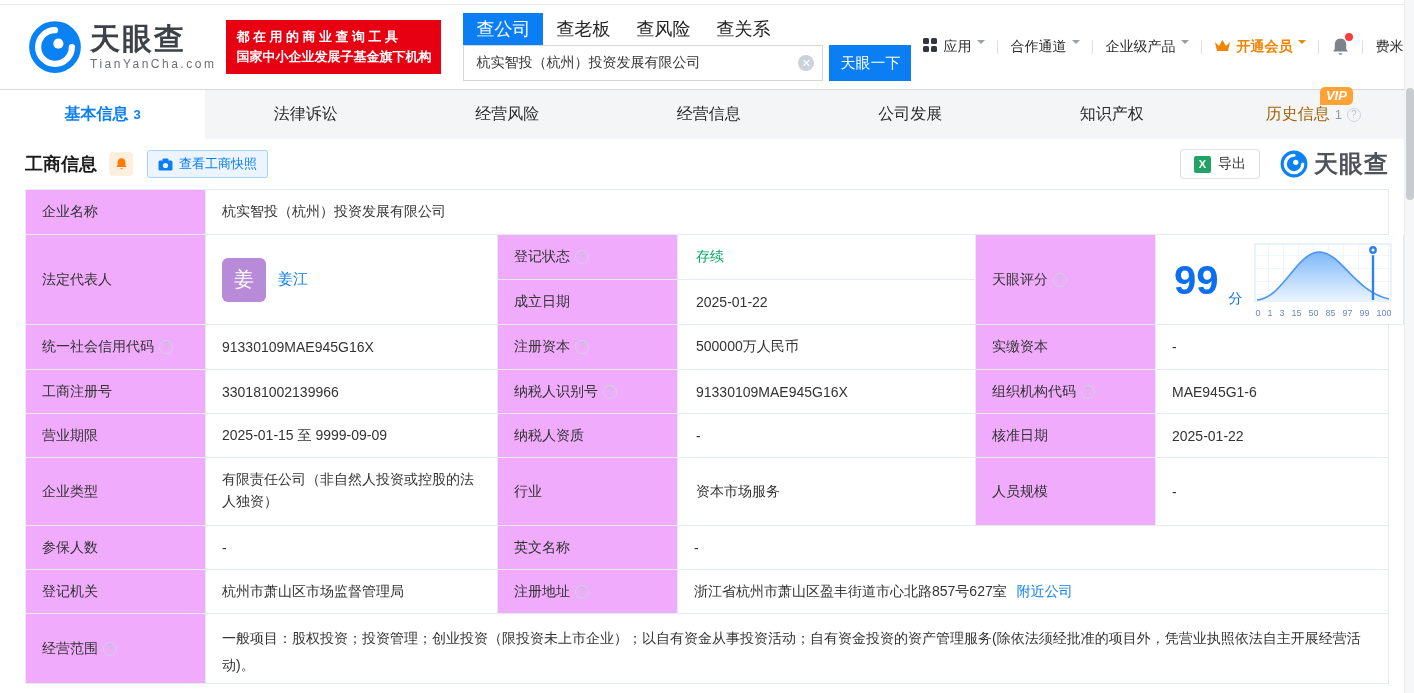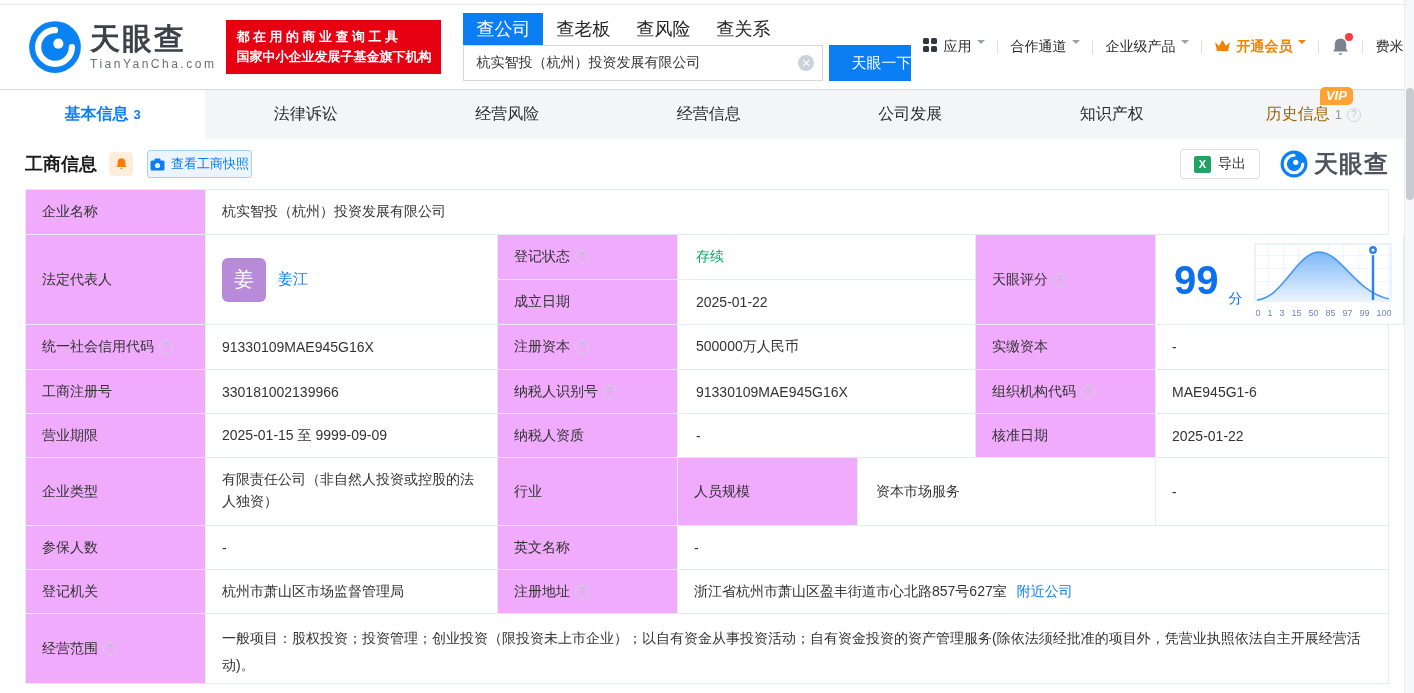--- a/index.html
+++ b/index.html
@@ -26,21 +26,21 @@
   .search-tab { font-size:18px; padding:4px 13px; color:#222; cursor:pointer; }
   .search-tab.active { background:#0b7ef4; color:#fff; }
   .search-row { display:flex; align-items:center; }
   .search-input-wrap { position:relative; }
   .search-input-wrap input { width:360px; height:36px; border:1px solid #d6d6d6; outline:none;
         padding:0 32px 0 12px; font-size:14px; color:#333; font-family:inherit; }
   .clear-x { position:absolute; right:9px; top:50%; transform:translateY(-50%);
         width:16px; height:16px; border-radius:50%; background:#ccd2d9; color:#fff;
         font-size:11px; line-height:16px; text-align:center; cursor:pointer; }
   .search-btn { width:82px; height:36px; margin-left:6px; background:#0b7ef4; border:0; color:#fff;
-        font-size:15px; cursor:pointer; font-family:inherit;text-align:right; }
+        font-size:15px; cursor:pointer; font-family:inherit; }
 
   .header-menu { margin-left:auto; display:flex; align-items:center; white-space:nowrap; }
   .menu-item { display:flex; align-items:flex-start; padding:0 12px; font-size:14px; color:#2a2a2a; cursor:pointer; }
   .menu-divider { width:1px; height:14px; background:#e0e0e0; }
   .caret { width:0; height:0; border:4px solid transparent; border-top-color:#9aa0a8; margin-left:6px; transform:translateY(2px); }
   .grid-icon { display:inline-grid; grid-template-columns:6px 6px; grid-template-rows:6px 6px; gap:2px; margin-right:6px; }
   .grid-icon i { background:#33363c; border-radius:1.5px; }
   .menu-vip { color:#f08300; font-weight:700; }
   .menu-vip .caret { border-top-color:#f08300; }
   .menu-vip svg { margin-right:5px; }
@@ -60,21 +60,21 @@
   .qmark { display:inline-block; width:14px; height:14px; border:1px solid #ccd5de; border-radius:50%;
         color:#b9c4cf; font-size:10px; line-height:12px; text-align:center; margin-left:5px; flex:none; cursor:pointer; }
   .qmark::before { content:"?"; }
 
   
   .content { padding:0 25px; }
   .section-head { height:50px; display:flex; align-items:center; }
   .section-head h2 { font-size:18px; color:#1b1b1b; font-weight:700; }
   .bell-badge { width:24px; height:24px; background:#fdeede; border-radius:4px; margin-left:12px;
         display:flex; align-items:center; justify-content:center; cursor:pointer; }
-  .snapshot-btn { margin-left:14px; height:28px; display:flex; align-items:center; gap:6px; padding:0 2px;
+  .snapshot-btn { margin-left:14px; height:28px; display:flex; align-items:center; gap:6px; padding:0 10px;
         background:#ecf5ff; border:1px solid #a7d1ff; border-radius:3px; color:#0b7ef4; font-size:13px;
         cursor:pointer; font-family:inherit; }
   .head-right { margin-left:auto; display:flex; align-items:center; gap:20px; }
   .export-btn { height:30px; display:flex; align-items:center; gap:7px; padding:0 13px; background:#fff;
         border:1px solid #dcdfe3; border-radius:3px; color:#333; font-size:14px; cursor:pointer; font-family:inherit; }
   .xls-icon { width:17px; height:17px; background:#21a366; border-radius:2px; color:#fff; font-size:11px;
         font-weight:700; line-height:17px; text-align:center; }
   .watermark { display:flex; align-items:center; gap:6px; }
   .watermark svg { width:28px; height:28px; }
   .watermark span { font-size:24px; font-weight:700; color:#4e525a; letter-spacing:1px; }
@@ -358,22 +358,22 @@
       <div class="td lblc">纳税人资质</div>
       <div class="td v2">-</div>
       <div class="td lblc">核准日期</div>
       <div class="td vflex">2025-01-22</div>
     </div>
 
     <div class="tr h68">
       <div class="td lblc h68">企业类型</div>
       <div class="td v1 h68 wrap2">有限责任公司（非自然人投资或控股的法人独资）</div>
       <div class="td lblc h68">行业</div>
+      <div class="td v2 h68">资本市场服务</div>
       <div class="td lblc h68">人员规模</div>
-      <div class="td v2 h68">资本市场服务</div>
       <div class="td vflex h68">-</div>
     </div>
 
     <div class="tr h44">
       <div class="td lblc">参保人数</div>
       <div class="td v1">-</div>
       <div class="td lblc">英文名称</div>
       <div class="td vflex">-</div>
     </div>
 

